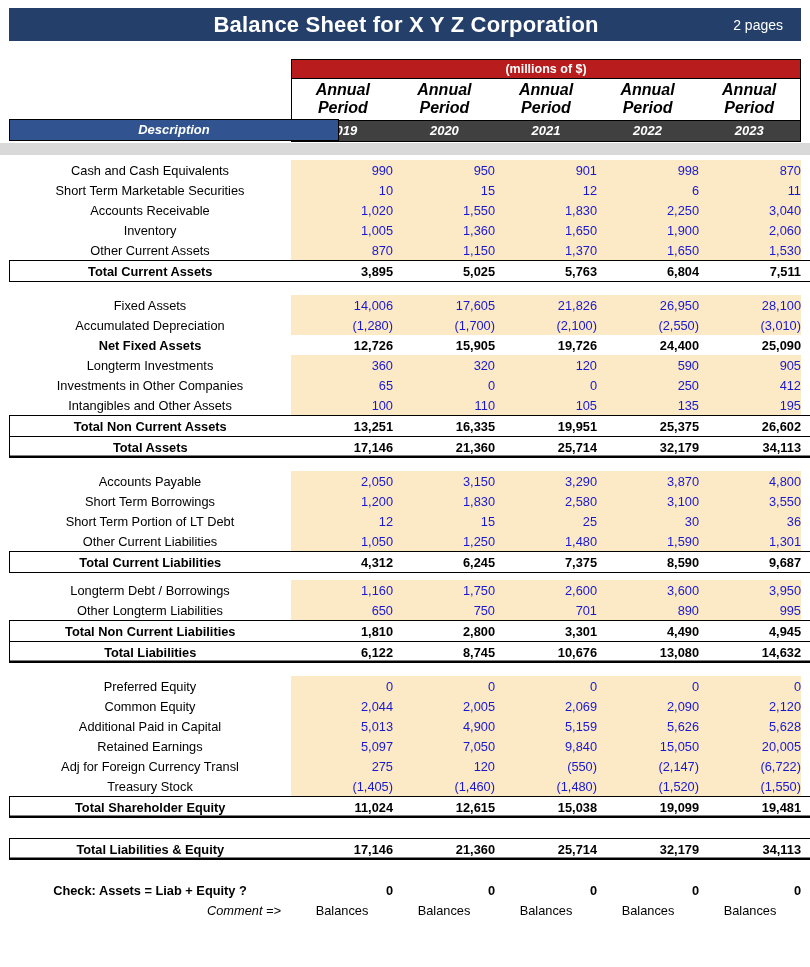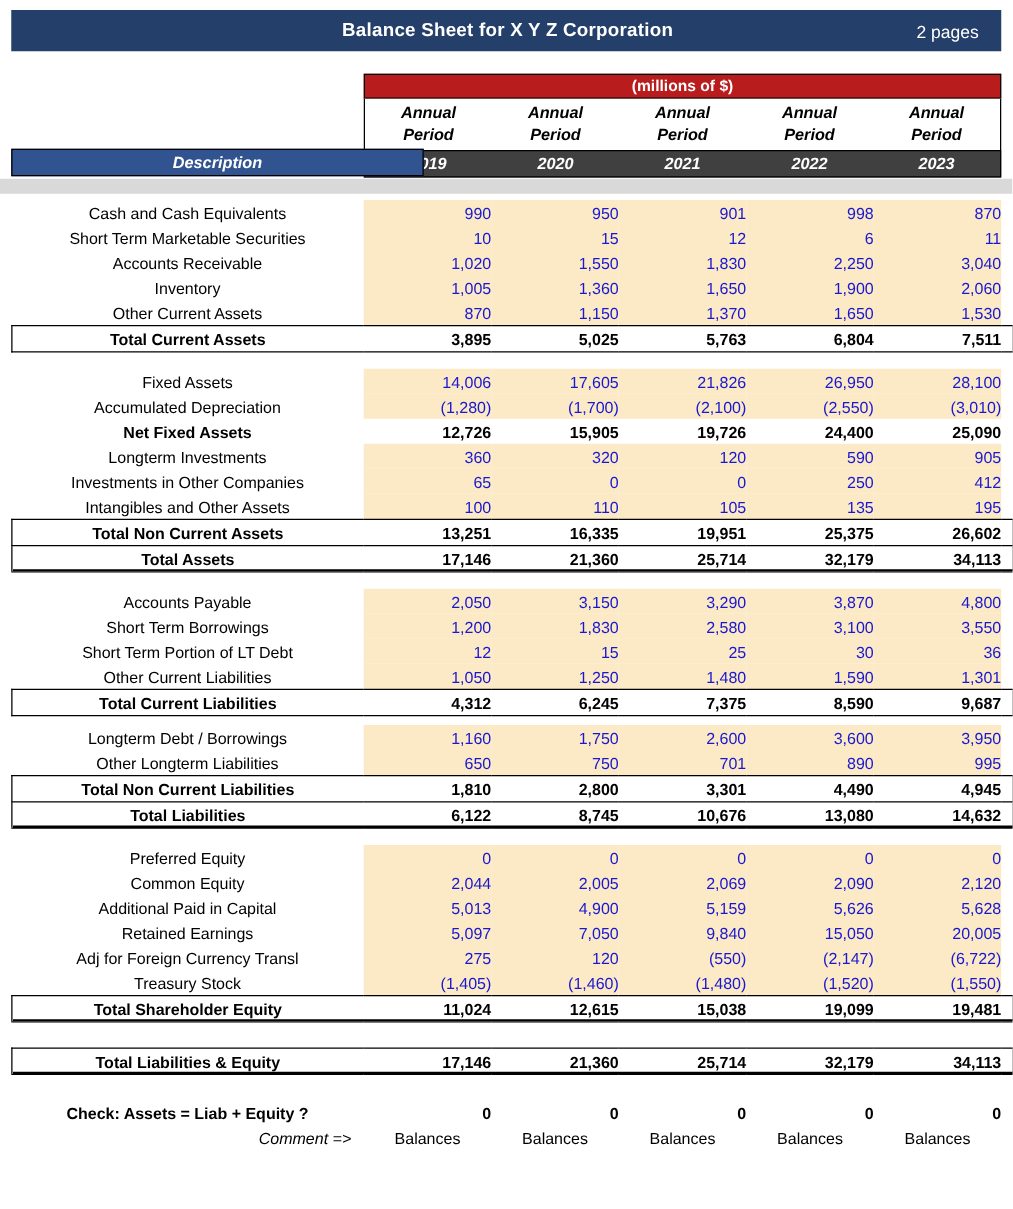--- a/index.html
+++ b/index.html
@@ -24,21 +24,21 @@
     width: 792px;
     height: 33px;
     background: #253F6B;
     display: flex;
     align-items: center;
   }
   .titlebar .title {
     flex: 1;
     text-align: center;
     color: #ffffff;
-    font-size: 15px;
+    font-size: 22px;
     font-weight: bold;
     letter-spacing: 0.2px;
     padding-left: 70px;
   }
   .titlebar .pages {
     color: #ffffff;
     font-size: 14px;
     font-weight: normal;
     padding-right: 18px;
     white-space: nowrap;
@@ -66,21 +66,21 @@
   .period-band {
     display: flex;
     border-left: 1.6px solid #000;
     border-right: 1.6px solid #000;
     background: #ffffff;
     box-sizing: border-box;
   }
   .period-cell {
     flex: 1 1 0;
     text-align: center;
-    font-size: 13px;
+    font-size: 16px;
     font-style: italic;
     font-weight: bold;
     padding: 2px 0 3px 0;
     line-height: 18px;
   }
   .year-band {
     display: flex;
     background: #404040;
     border: 1.6px solid #000;
     box-sizing: border-box;

